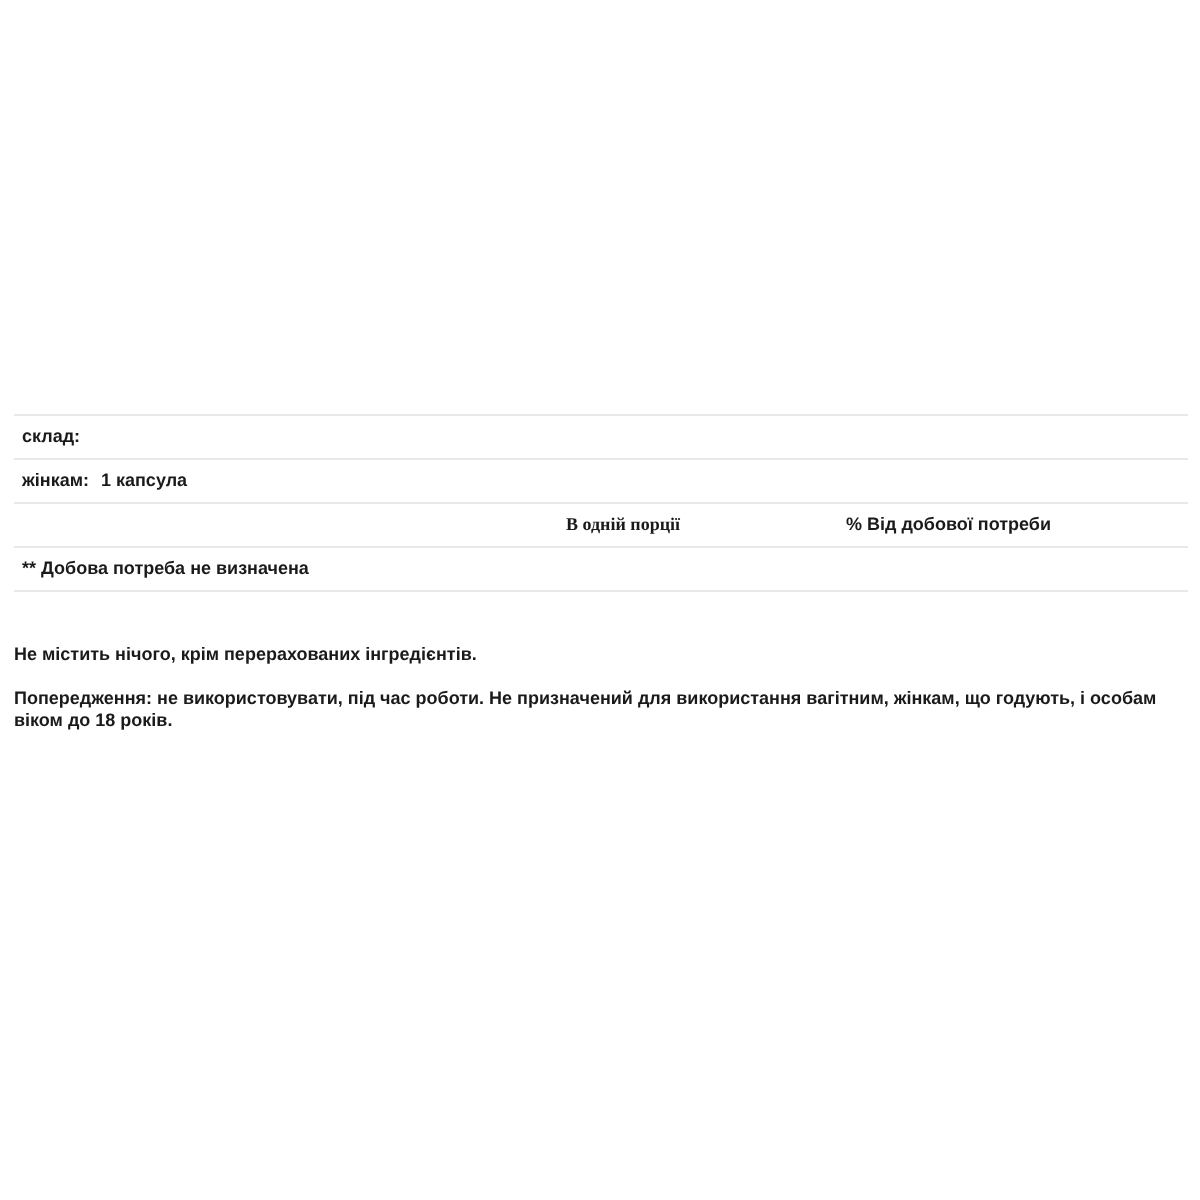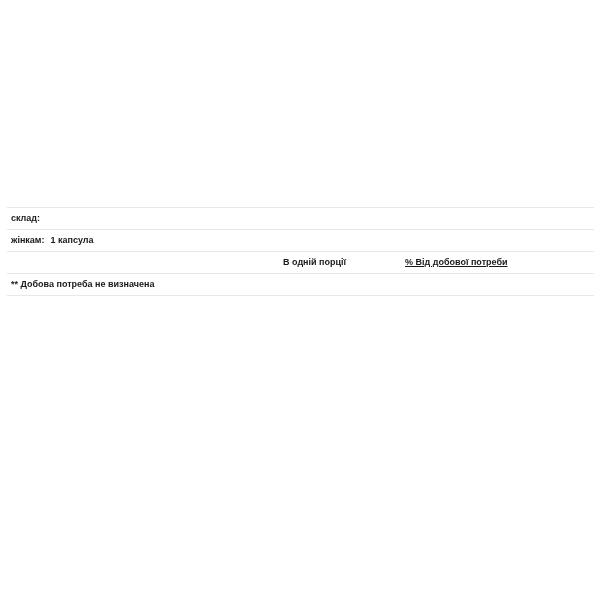--- a/index.html
+++ b/index.html
@@ -30,22 +30,22 @@
     font-weight: bold;
     line-height: 21px;
     text-align: right;
   }
   .cell {
     position: absolute;
     top: 0;
     white-space: nowrap;
   }
   .c1 { left: 4px; }
-  .c2 { left: 276px; }
-  .c3 { left: 398px; text-decoration: underline; }
+  .c2 { left: 276px; font-family: Liberation Serif, serif; }
+  .c3 { left: 416px; }
   .serving-value { margin-left: 6px; margin-top: 16px; }
   .paras {
     position: absolute;
     left: 7px;
     top: 322px;
     width: 587px;
     font-size: 9px;
     font-weight: bold;
     line-height: 11px;
   }
@@ -70,13 +70,15 @@
     <span class="cell c1"></span>
     <span class="cell c2">В одній порції</span>
     <span class="cell c3">% Від добової потреби</span>
   </div>
   <div class="row">
     <span class="cell c1">** Добова потреба не визначена</span>
   </div>
 </div>
 
 <div class="paras">
+  <p class="para">Не містить нічого, крім перерахованих інгредієнтів.</p>
+  <p class="para warning">Попередження: не використовувати, під час роботи. Не призначений для використання вагітним, жінкам, що годують, і особам віком до 18 років.</p>
 </div>
 
 </body></html>

